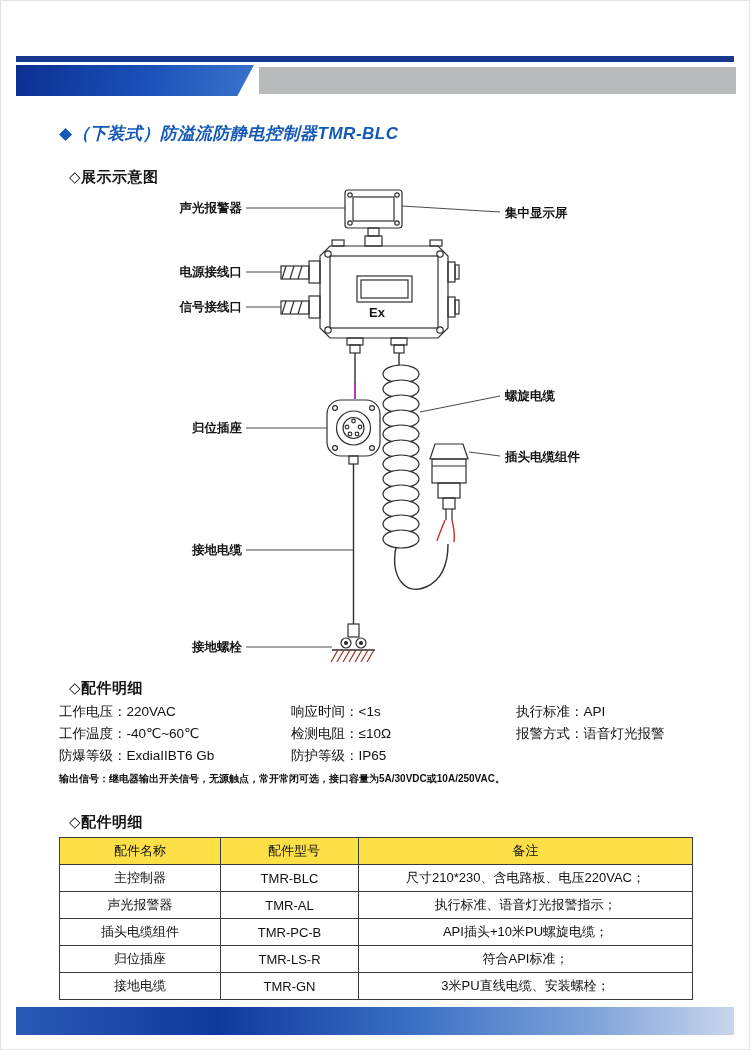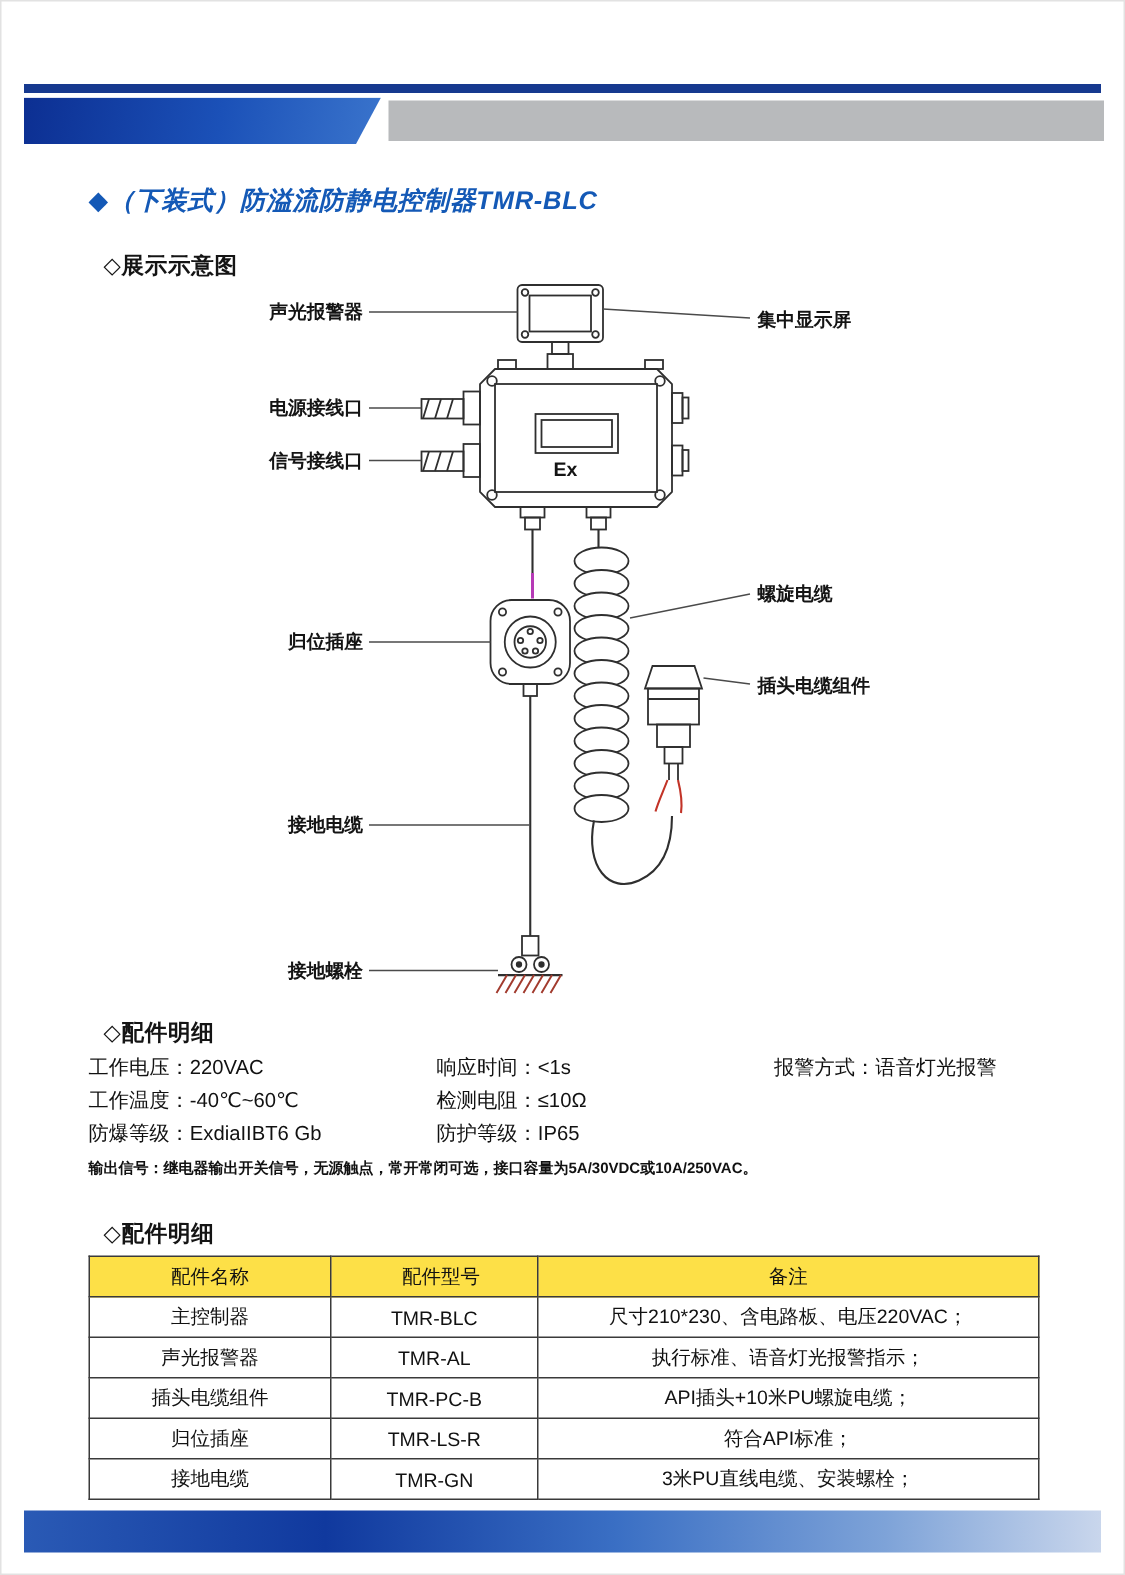--- a/index.html
+++ b/index.html
@@ -197,20 +197,21 @@
   </svg>
 
   <div class="sec-head specs">◇配件明细</div>
   <div class="specs-grid">
     <div class="spec"><span>工作电压：</span><span>220VAC</span></div>
     <div class="spec"><span>工作温度：</span><span>-40℃~60℃</span></div>
     <div class="spec"><span>防爆等级：</span><span>ExdiaIIBT6 Gb</span></div>
     <div class="spec"><span>响应时间：</span><span>&lt;1s</span></div>
     <div class="spec"><span>检测电阻：</span><span>≤10Ω</span></div>
     <div class="spec"><span>防护等级：</span><span>IP65</span></div>
+    <div class="spec"><span>执行标准：</span><span>API</span></div>
     <div class="spec"><span>报警方式：</span><span>语音灯光报警</span></div>
   </div>
   <div class="specs-output">输出信号：继电器输出开关信号，无源触点，常开常闭可选，接口容量为5A/30VDC或10A/250VAC。</div>
 
   <div class="sec-head parts">◇配件明细</div>
   <table class="parts-table">
     <thead>
       <tr>
         <th class="col-name">配件名称</th>
         <th class="col-model">配件型号</th>

